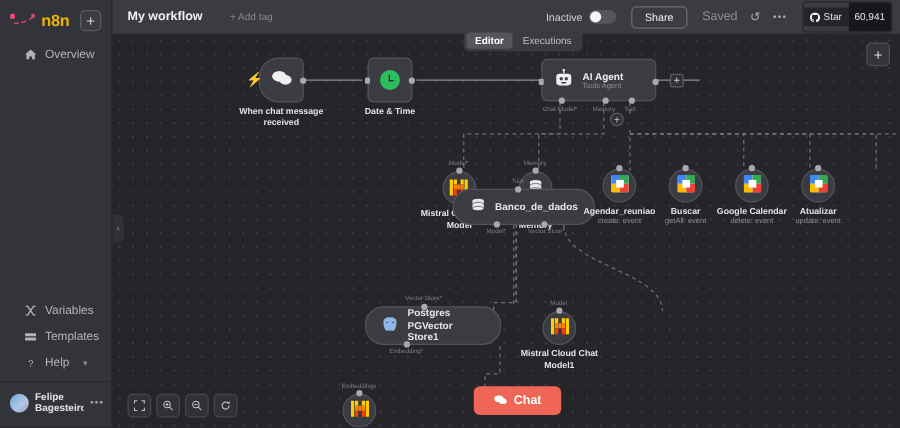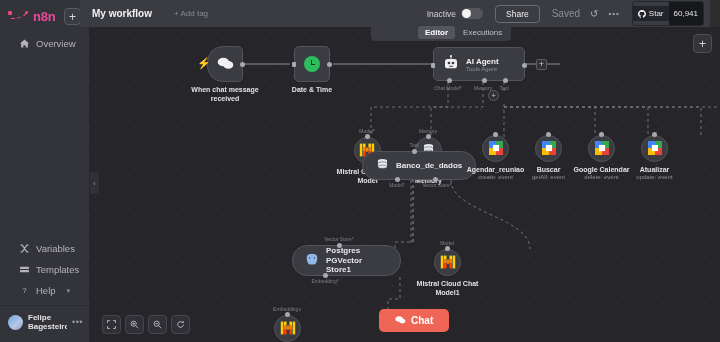--- a/index.html
+++ b/index.html
@@ -27,21 +27,21 @@
   .logo-mark i:nth-child(1){ left:0; top:5px; }
   .logo-mark i:nth-child(2){ left:5px; top:5px; }
   .logo-mark i:nth-child(3){ left:11px; top:3px; width:5px; height:5px; }
   .logo-mark i:nth-child(4){ left:17px; top:0px; width:3px; height:3px; }
   .logo-mark b {
     position:absolute; background:#ea4b71; height:1px;
   }
   .logo-mark b:nth-of-type(1){ left:3px; top:7px; width:4px; }
   .logo-mark b:nth-of-type(2){ left:9px; top:6px; width:4px; transform:rotate(-18deg); }
   .logo-mark b:nth-of-type(3){ left:15px; top:3px; width:4px; transform:rotate(-38deg); }
-  .logo-text { color:#ec4899; font-size:13px; font-weight:700; letter-spacing:-.2px; }
+  .logo-text { color:#eab308; font-size:13px; font-weight:700; letter-spacing:-.2px; }
   .plus-sq {
     width:17px; height:17px; border:1px solid #5a5b62; border-radius:4px;
     display:flex; align-items:center; justify-content:center;
     color:#d6d6d6; font-size:12px; line-height:1; background:#3b3c43;
   }
   .sb-item {
     display:flex; align-items:center; gap:6px;
     padding:5px 19px; color:#b3b3b8; font-size:9.5px;
     white-space:nowrap;
   }
@@ -60,21 +60,21 @@
   .avatar {
     width:15px; height:15px; border-radius:50%;
     background:linear-gradient(140deg,#6fa8dc,#b4c7e7 60%,#8e9fbb);
     flex:0 0 15px;
   }
   .user-name { font-size:8px; color:#e3e3e6; font-weight:700; overflow:hidden; }
   .dots { color:#9a9ba1; font-size:9px; letter-spacing:.5px; }
 
   
   #header {
-    position:absolute; left:80px; top:0; width:630px; height:27px;
+    position:absolute; left:90px; top:0; width:630px; height:27px;
     background:#3b3c42; display:flex; align-items:center; padding:0 6px;
   }
   .wf-title { color:#f2f2f3; font-size:10px; font-weight:700; margin-left:6px; }
   .add-tag { color:#8a8b91; font-size:8px; margin-left:22px; }
   .hdr-spacer { flex:1; }
   .inactive-wrap { display:flex; align-items:center; gap:5px; }
   .inactive-lbl { font-size:8.5px; color:#d0d0d4; }
   .toggle {
     width:22px; height:11px; border-radius:6px; background:#55565d;
     position:relative;
@@ -99,21 +99,21 @@
     padding:3px 5px; display:flex; align-items:center; gap:3px;
   }
   .gh-right { background:#17181b; color:#e6e6e8; font-size:8px; padding:7px 5px; }
 
   
   #tabs {
     position:absolute; left:371px; top:24px; z-index:7;
     display:flex; gap:1px; background:#3a3b41; border-radius:4px; padding:2px;
   }
   .tab { font-size:8px; padding:2px 7px; border-radius:3px; color:#c0c1c6; }
-  .tab.active { background:#55565d; color:#fff; font-weight:700;margin-left:45px; }
+  .tab.active { background:#55565d; color:#fff; font-weight:700; }
 
   
   #canvas {
     position:absolute; left:90px; top:27px; width:630px; height:315px;
     background-color:#26262a;
     background-image:radial-gradient(#3a3a3f 0.7px, transparent 0.7px);
     background-size:11px 11px;
     overflow:hidden;
   }
   .collapse-tab {

